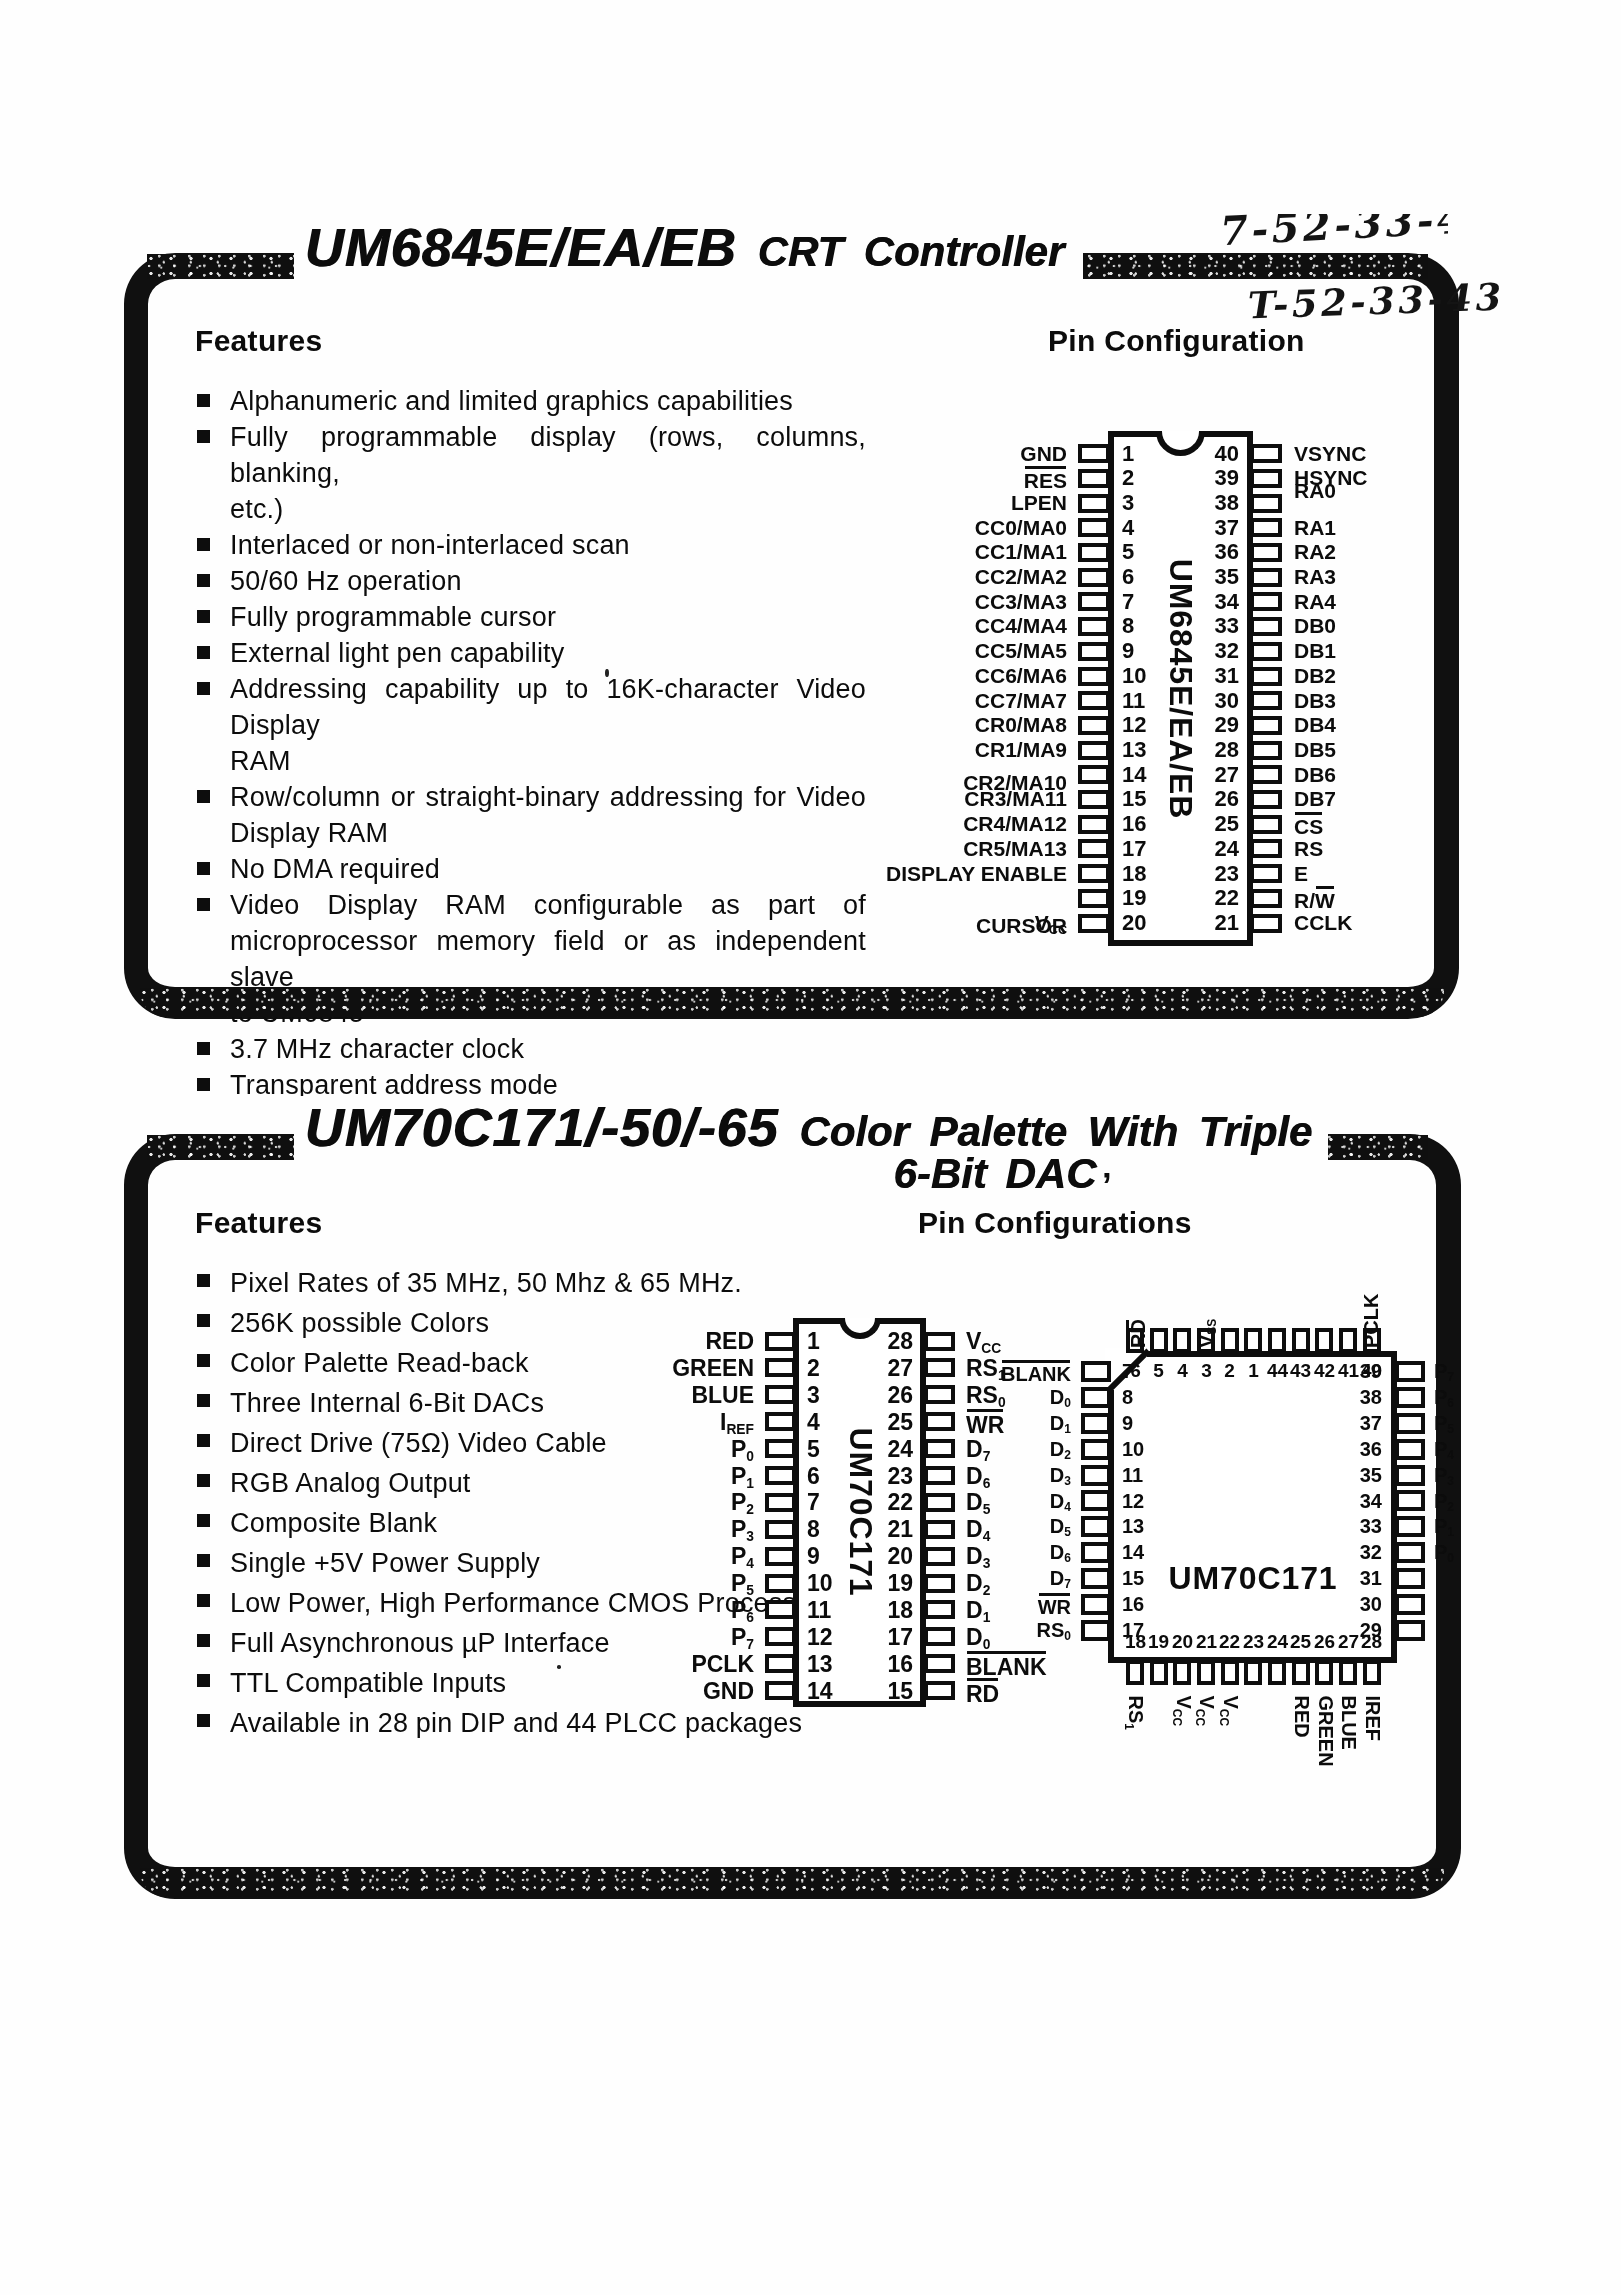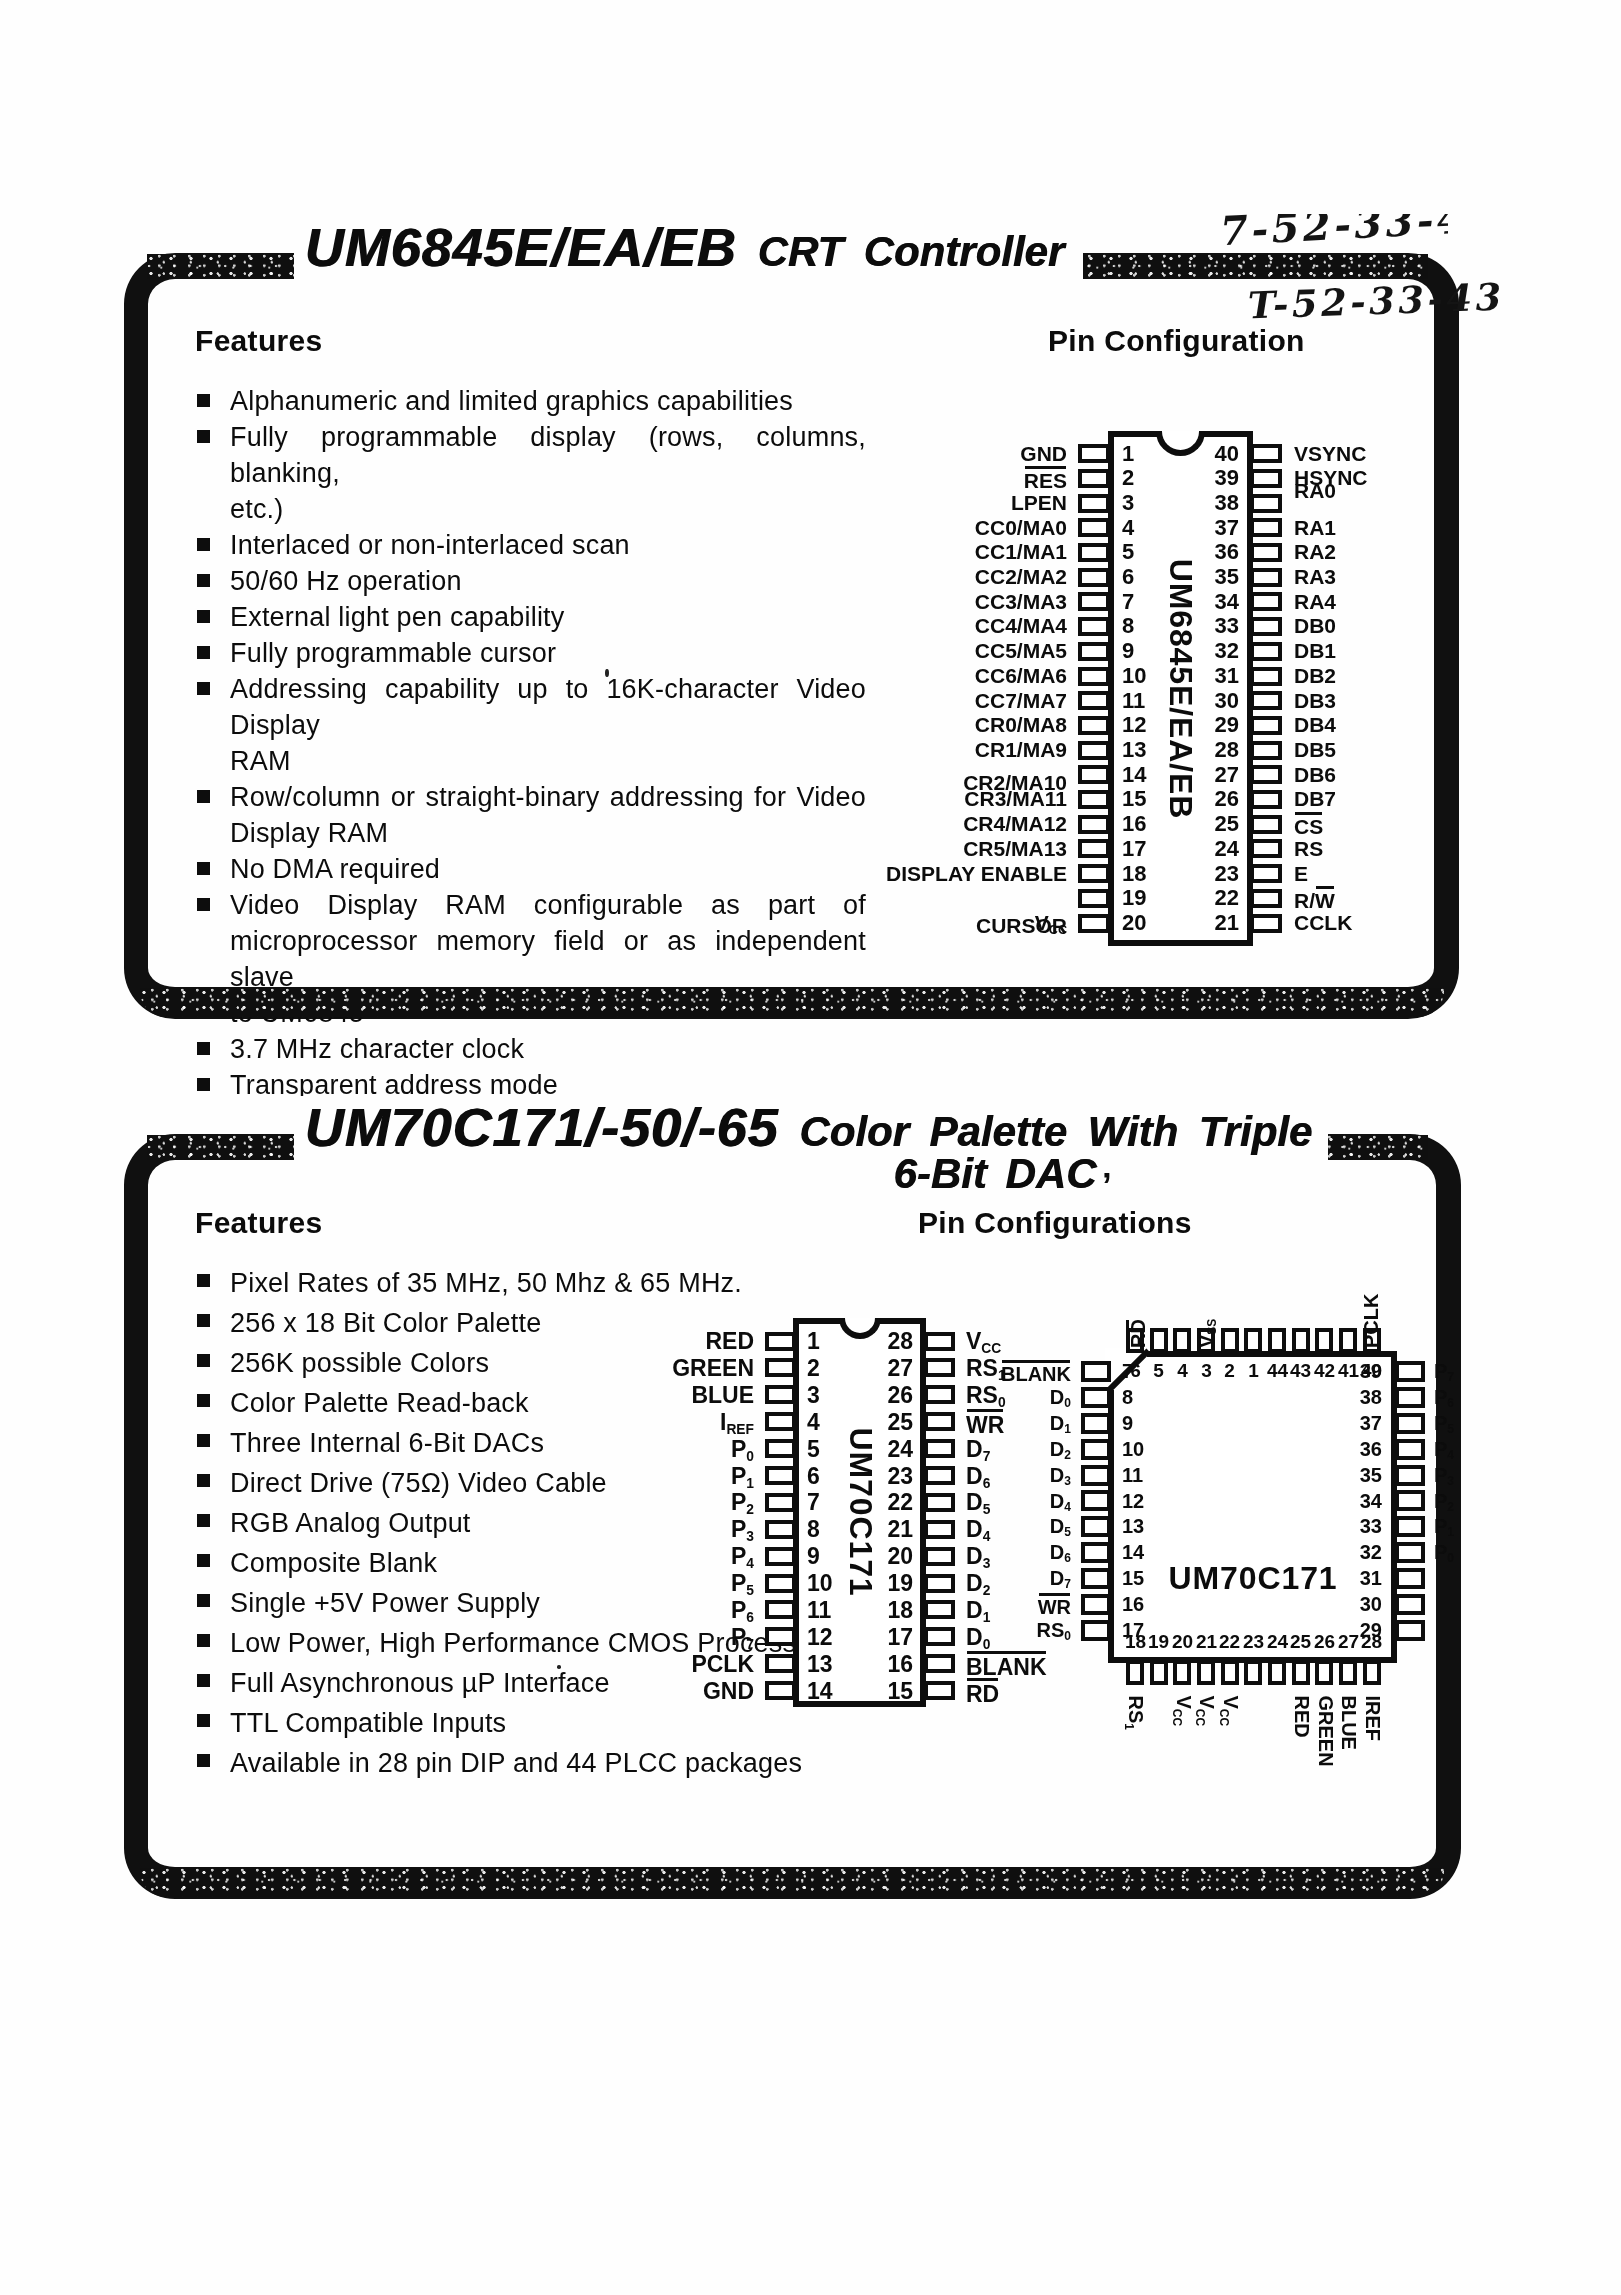--- a/index.html
+++ b/index.html
@@ -115,25 +115,25 @@
       <div class="feat-item">
         <div class="feat-bullet"></div>
         <div class="feat-line lline">Interlaced or non-interlaced scan</div>
       </div>
       <div class="feat-item">
         <div class="feat-bullet"></div>
         <div class="feat-line lline">50/60 Hz operation</div>
       </div>
       <div class="feat-item">
         <div class="feat-bullet"></div>
+        <div class="feat-line lline">Fully programmable cursor</div>
+      </div>
+      <div class="feat-item">
+        <div class="feat-bullet"></div>
         <div class="feat-line lline">External light pen capability</div>
-      </div>
-      <div class="feat-item">
-        <div class="feat-bullet"></div>
-        <div class="feat-line lline">Fully programmable cursor</div>
       </div>
       <div class="feat-item">
         <div class="feat-bullet"></div>
         <div class="feat-line jline">Addressing capability up to 16K-character Video Display</div>
         <div class="feat-line lline">RAM</div>
       </div>
       <div class="feat-item">
         <div class="feat-bullet"></div>
         <div class="feat-line jline">Row/column or straight-binary addressing for Video</div>
         <div class="feat-line lline">Display RAM</div>
@@ -293,24 +293,20 @@
   <div id="title2-line2" class="title-label">6-Bit DAC</div>
   <div class="stray">’</div>
 
   <div id="feat2-hd" class="hd">Features</div>
   <div id="pin2-hd" class="hd">Pin Configurations</div>
 
   <div id="feat2" class="features">
       <div class="feat-item">
         <div class="feat-bullet"></div>
         <div class="feat-line lline">Pixel Rates of 35 MHz, 50 Mhz &amp; 65 MHz.</div>
-      </div>
-      <div class="feat-item">
-        <div class="feat-bullet"></div>
-        <div class="feat-line lline">256 x 18 Bit Color Palette</div>
       </div>
       <div class="feat-item">
         <div class="feat-bullet"></div>
         <div class="feat-line lline">256K possible Colors</div>
       </div>
       <div class="feat-item">
         <div class="feat-bullet"></div>
         <div class="feat-line lline">Color Palette Read-back</div>
       </div>
       <div class="feat-item">

